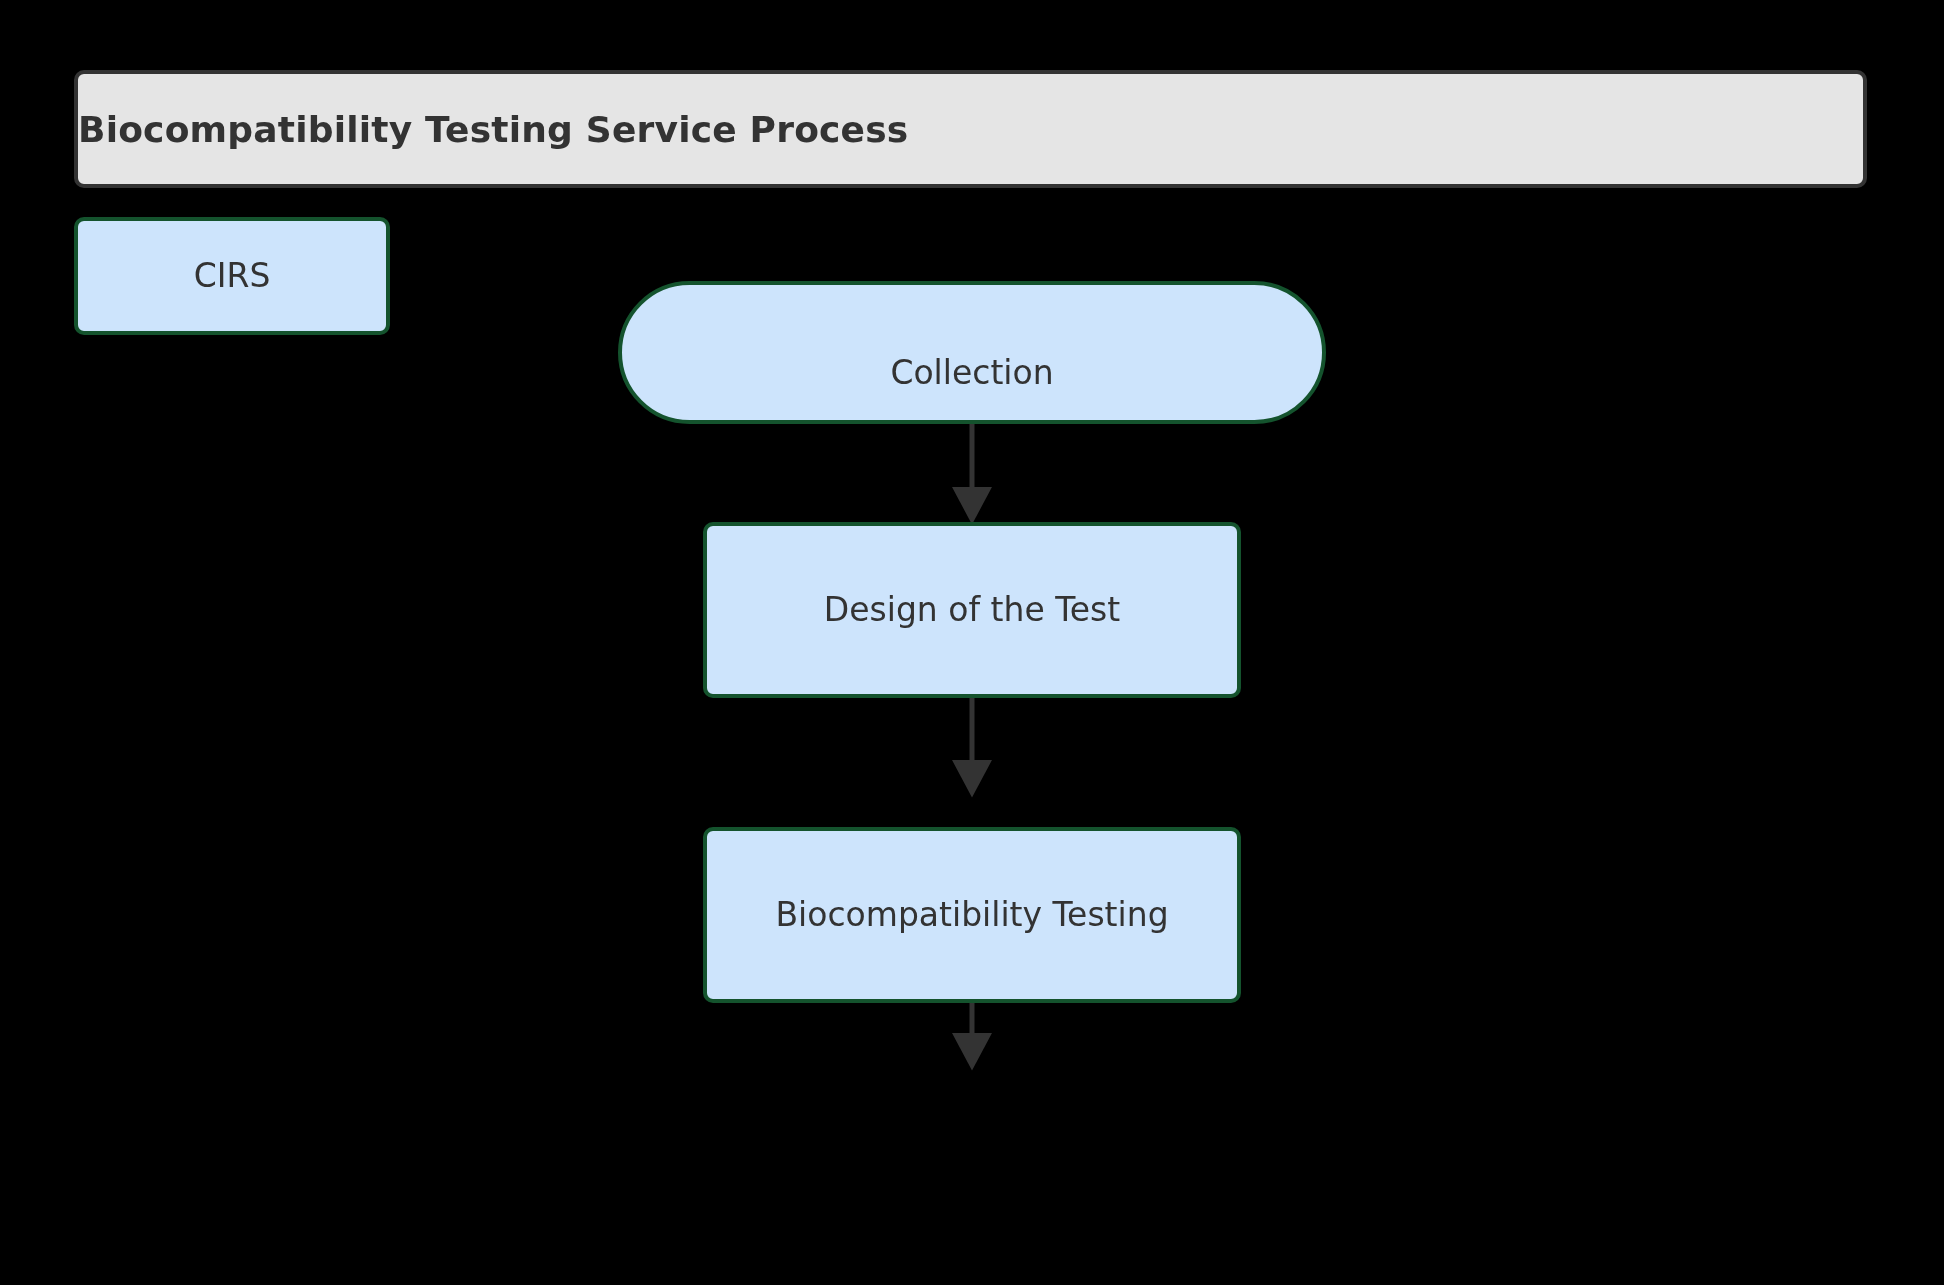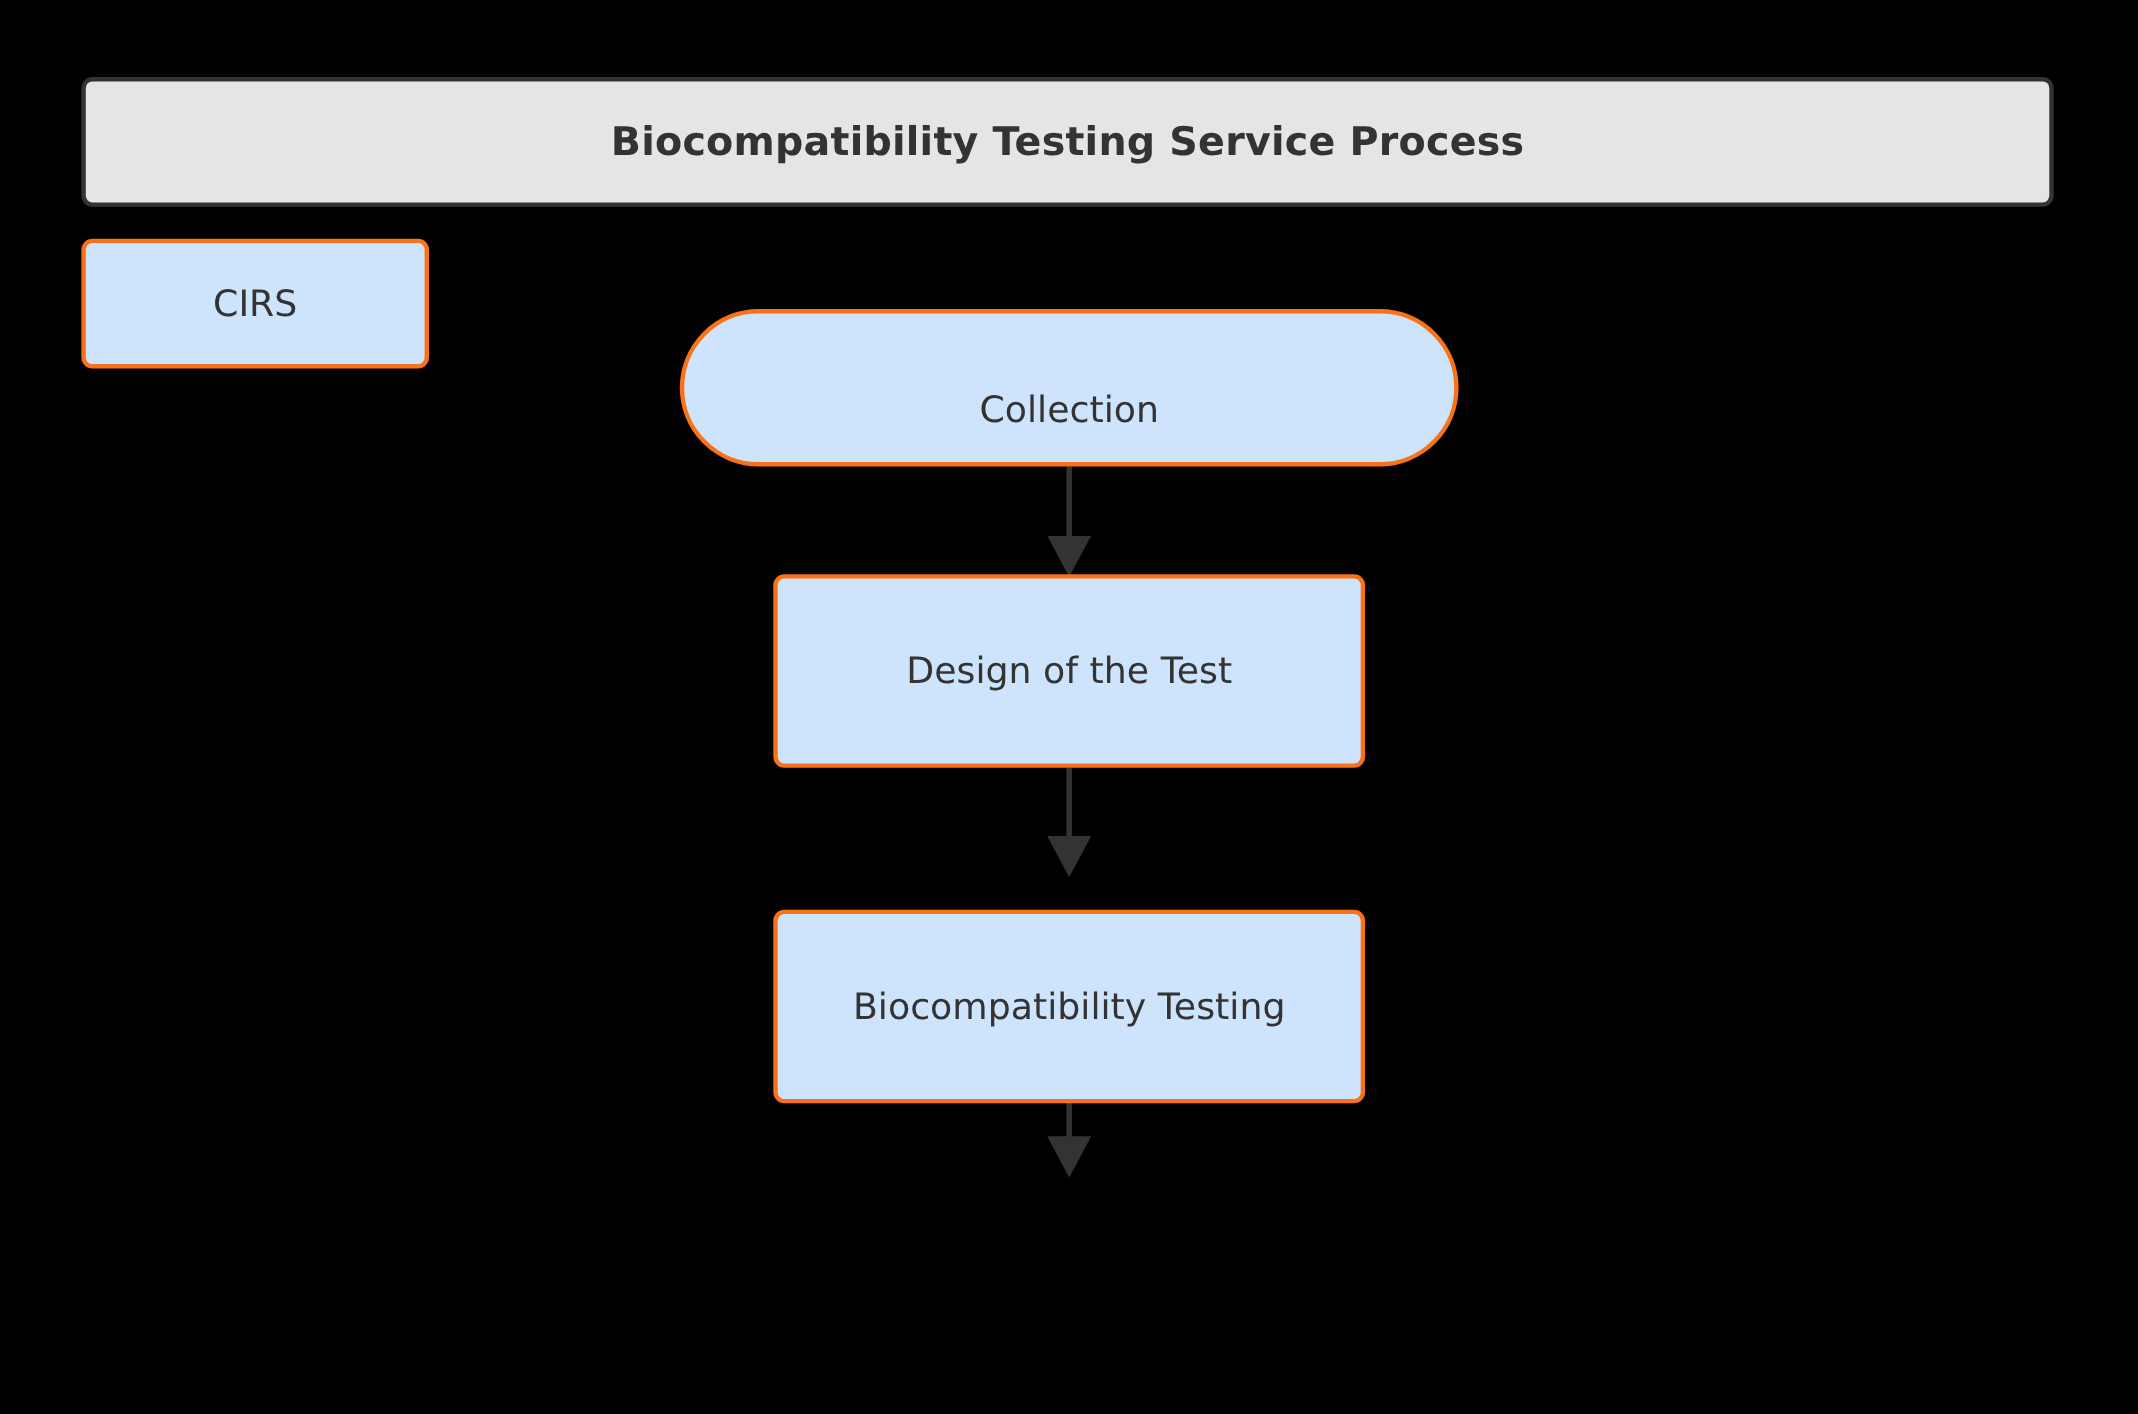--- a/index.html
+++ b/index.html
@@ -25,36 +25,36 @@
     position: absolute;
     left: 74px;
     top: 70px;
     width: 1793px;
     height: 118px;
     background: #e5e5e5;
     border: 4px solid #333333;
     border-radius: 10px;
     display: flex;
     align-items: center;
-    justify-content: center;
+    justify-content: flex-start;
   }
   .title-bar-text {
     font-size: 36px;
     font-weight: bold;
     color: #333333;
     letter-spacing: 0.2px;
     text-align: center;
     white-space: nowrap;
   }
 
   
   .node {
     position: absolute;
     background: #cde4fc;
-    border: 4px solid #f97316;
+    border: 4px solid #14532d;
     display: flex;
     align-items: center;
     justify-content: center;
     text-align: left;
   }
   .node-label {
     font-size: 33px;
     color: #333333;
     line-height: 1.22;
     padding: 0 18px;

